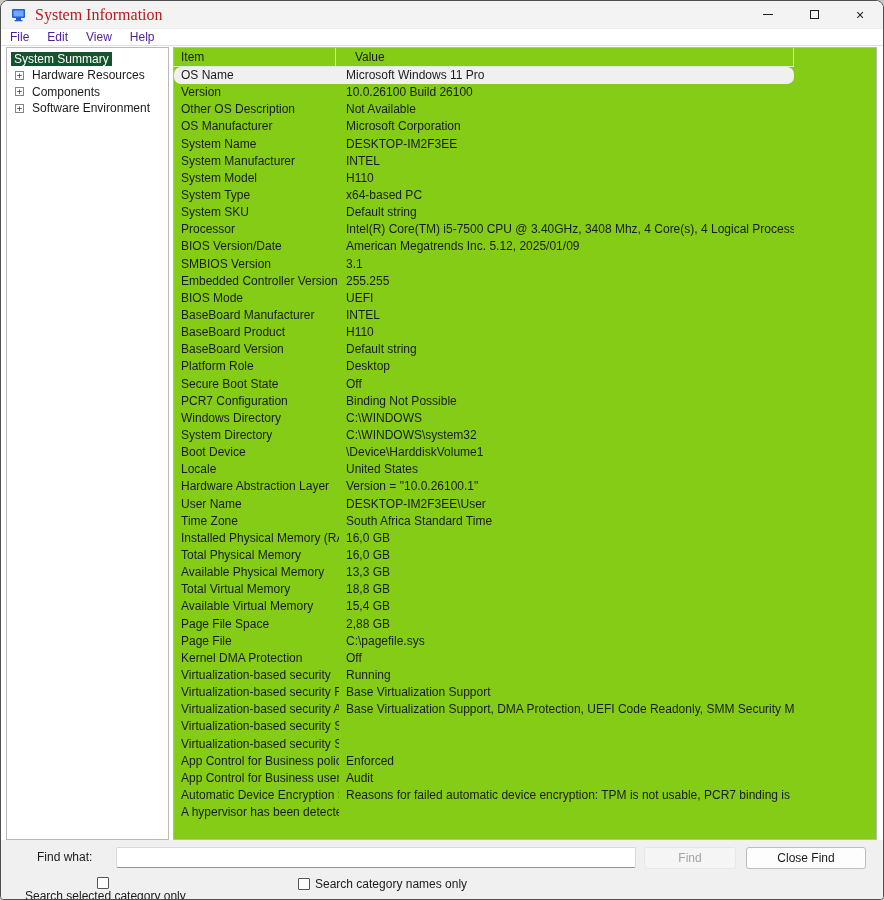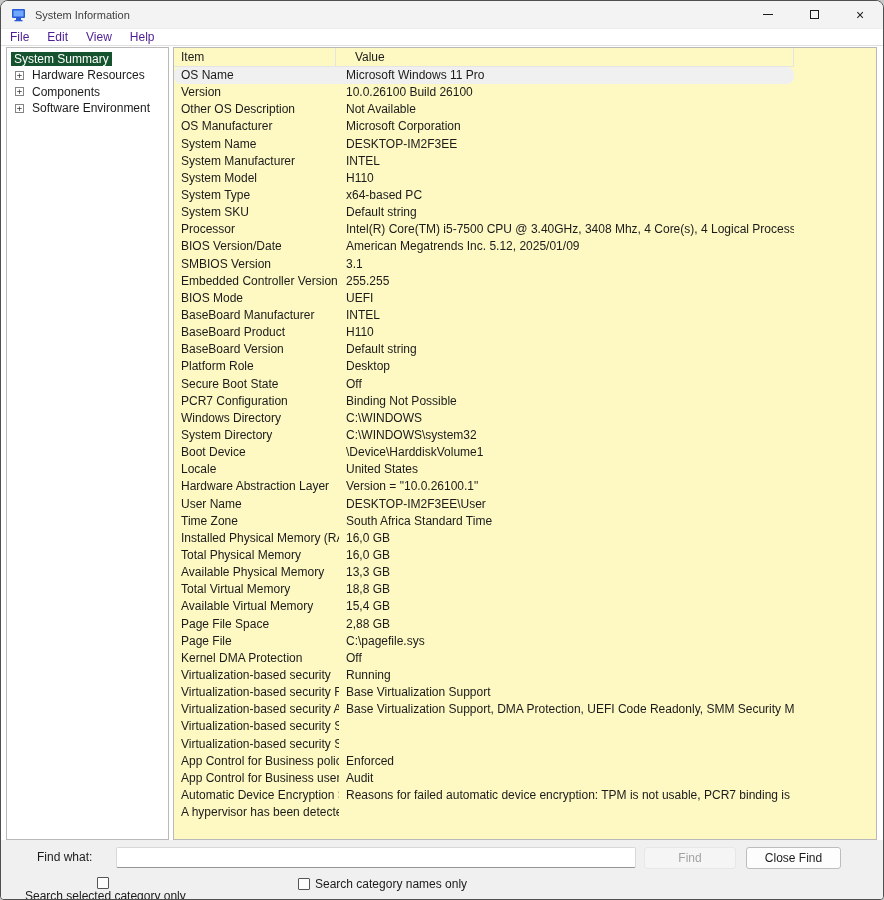--- a/index.html
+++ b/index.html
@@ -13,21 +13,21 @@
     position:absolute; inset:0; background:#ffffff;
     border:1px solid #4f4f4f; border-radius:8px 8px 4px 4px;
     overflow:hidden;
   }
   
   .titlebar {
     height:28px; background:#f3f3f3; display:flex; align-items:center;
     border-bottom:1px solid #ececec;
   }
   .app-icon { width:16px; height:14px; margin:0 8px 0 10px; flex:0 0 auto; }
-  .title-text { font-size:11px; color:#404040; }
+  .title-text { font-size:16px; color:#b91c1c;font-family:Liberation Serif, serif; }
   .win-controls { margin-left:auto; display:flex; height:100%; }
   .win-btn {
     width:46px; height:100%; display:flex; align-items:center; justify-content:center;
     font-size:13px; color:#1b1b1b; cursor:default;
   }
   .win-btn .sq { width:9px; height:9px; border:1px solid #1b1b1b; display:inline-block; }
   .win-btn .minline { width:10px; height:1px; background:#1b1b1b; display:inline-block; }
   .win-btn .x { font-size:14px; line-height:1; }
   
   .menubar {
@@ -44,21 +44,21 @@
   .tree-item { display:flex; align-items:center; height:16.3px; white-space:nowrap; font-size:12px; color:#1b1b1b; }
   .tree-item .expander {
     width:9px; height:9px; border:1px solid #848484; background:#ffffff;
     font-size:9px; line-height:7px; text-align:center; color:#3a3a3a;
     margin:0 5px 0 4px; flex:0 0 auto; font-family:"DejaVu Sans Mono",monospace;
   }
   .tree-item .tlabel { padding:0 3px; }
   .tree-item.selected .tlabel { background:#14532d; color:#ffffff; }
   .list-pane {
     position:absolute; left:172px; top:0; right:6px; bottom:0;
-    border:1px solid #b9b9b9; background:#fef9c3; overflow:hidden;
+    border:1px solid #b9b9b9; background:#84cc16; overflow:hidden;
   }
   .list-header { display:flex; height:19px; border-bottom:1px solid #e5e5e5; width:620px; }
   .list-header .hcol {
     font-size:12px; color:#1b1b1b; padding:2px 0 0 7px;
     border-right:1px solid #e5e5e5; height:100%;
   }
   .hcol.c-item { width:165px; }
   .hcol.c-value { width:455px;margin-left:12px; }
   .list-body { width:620px; }
   .lrow { display:flex; height:17.15px; align-items:center; width:620px;border-radius:7px; }
@@ -81,21 +81,21 @@
     font-size:12px; padding:0 4px; font-family:inherit; border-radius:2px;
   }
   .btn {
     position:absolute; top:7px; height:22px; font-size:12px;
     border-radius:3px; text-align:center; line-height:20px; cursor:default;
   }
   .btn-find {
     left:643px; width:92px; background:#f5f5f5; border:1px solid #e7e7e7; color:#a3a3a3;
   }
   .btn-close {
-    left:745px; width:95px; background:#fdfdfd; border:1px solid #bdbdbd; color:#1b1b1b;
+    left:745px; width:120px; background:#fdfdfd; border:1px solid #bdbdbd; color:#1b1b1b;
   }
   .check-row { position:absolute; top:37px; left:0; right:0; height:16px; }
   .checkbox-group { position:absolute; display:flex; align-items:center; }
   .cb-box {
     width:12px; height:12px; border:1px solid #555555; background:#fdfdfd;
     margin-right:5px; flex:0 0 auto; border-radius:1px;
   }
   .cb-label { font-size:12px; color:#1b1b1b; white-space:nowrap; }
 </style>
 </head>

